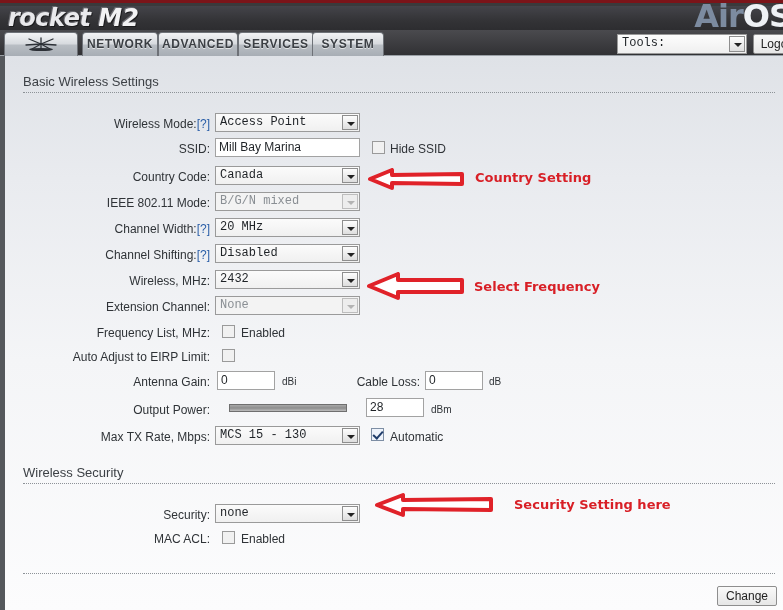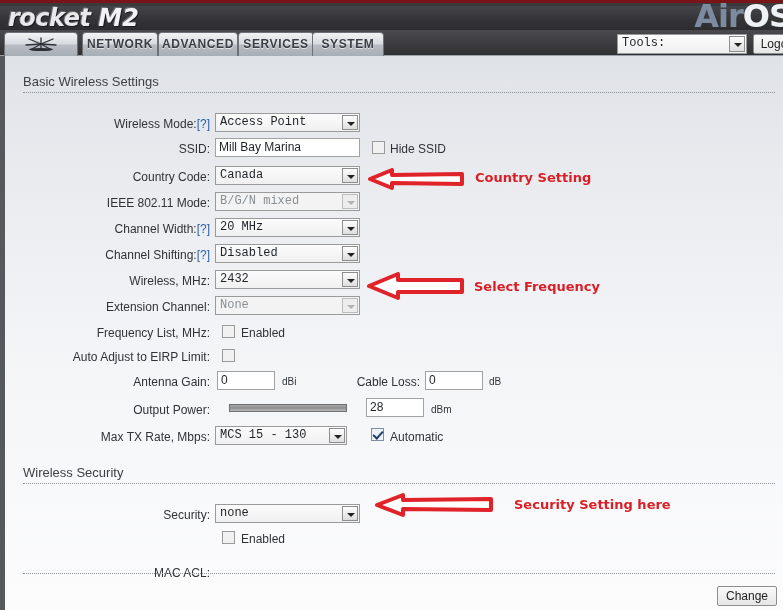--- a/index.html
+++ b/index.html
@@ -330,37 +330,37 @@
   <div class="lbl" style="left:305px;top:318px;width:110px;">Cable Loss:</div>
   <div class="txtbox" style="left:420px;top:315px;width:58px;">0</div>
   <div class="unit" style="left:484px;top:318px;">dB</div>
 
   <div class="lbl" style="left:20px;top:346px;width:185px;">Output Power:</div>
   <div class="slider" style="left:224px;top:348px;width:118px;"></div>
   <div class="txtbox" style="left:361px;top:342px;width:58px;">28</div>
   <div class="unit" style="left:426px;top:346px;">dBm</div>
 
   <div class="lbl" style="left:20px;top:373px;width:185px;">Max TX Rate, Mbps:</div>
-  <div class="selbox" style="left:210px;top:370px;width:132px;">
+  <div class="selbox" style="left:210px;top:370px;width:145px;">
     <span>MCS 15 - 130</span>
     <span class="arrow"></span>
   </div>
   <div class="chk checked" style="left:366px;top:372px;"></div>
   <div class="lbl" style="left:385px;top:373px;width:90px;text-align:left;">Automatic</div>
 
   <div class="section-title" style="left:18px;top:409px;">Wireless Security</div>
   <div class="section-rule" style="left:18px;top:427px;width:752px;"></div>
 
   <div class="lbl" style="left:20px;top:451px;width:185px;">Security:</div>
   <div class="selbox" style="left:210px;top:448px;width:145px;">
     <span>none</span>
     <span class="arrow"></span>
   </div>
 
-  <div class="lbl" style="left:20px;top:475px;width:185px;margin-top:34px;">MAC ACL:</div>
+  <div class="lbl" style="left:20px;top:475px;width:185px;">MAC ACL:</div>
   <div class="chk" style="left:217px;top:475px;"></div>
   <div class="lbl" style="left:236px;top:475px;width:90px;text-align:left;">Enabled</div>
 
   <div class="section-rule" style="left:18px;top:517px;width:752px;"></div>
   <div class="btn" style="left:712px;top:530px;width:60px;height:20px;line-height:19px;">Change</div>
 </div>
 
 <div class="anno-arrow" style="left:366px;top:168px;">
   <svg width="100" height="22" viewBox="0 0 100 22">
     <polygon points="4,11 26,2 26,7 96,6 96,16 26,15 26,20" fill="#ffffff" stroke="#e02229" stroke-width="4" stroke-linejoin="round"></polygon>

